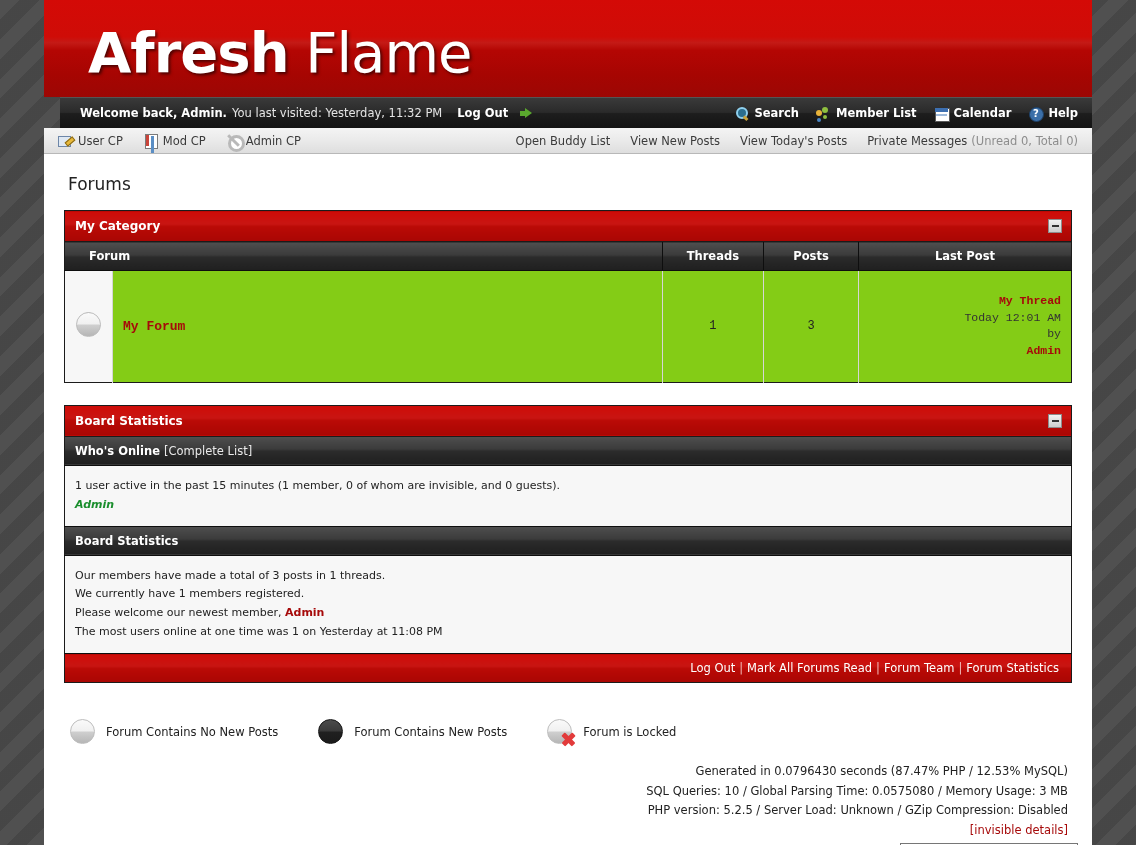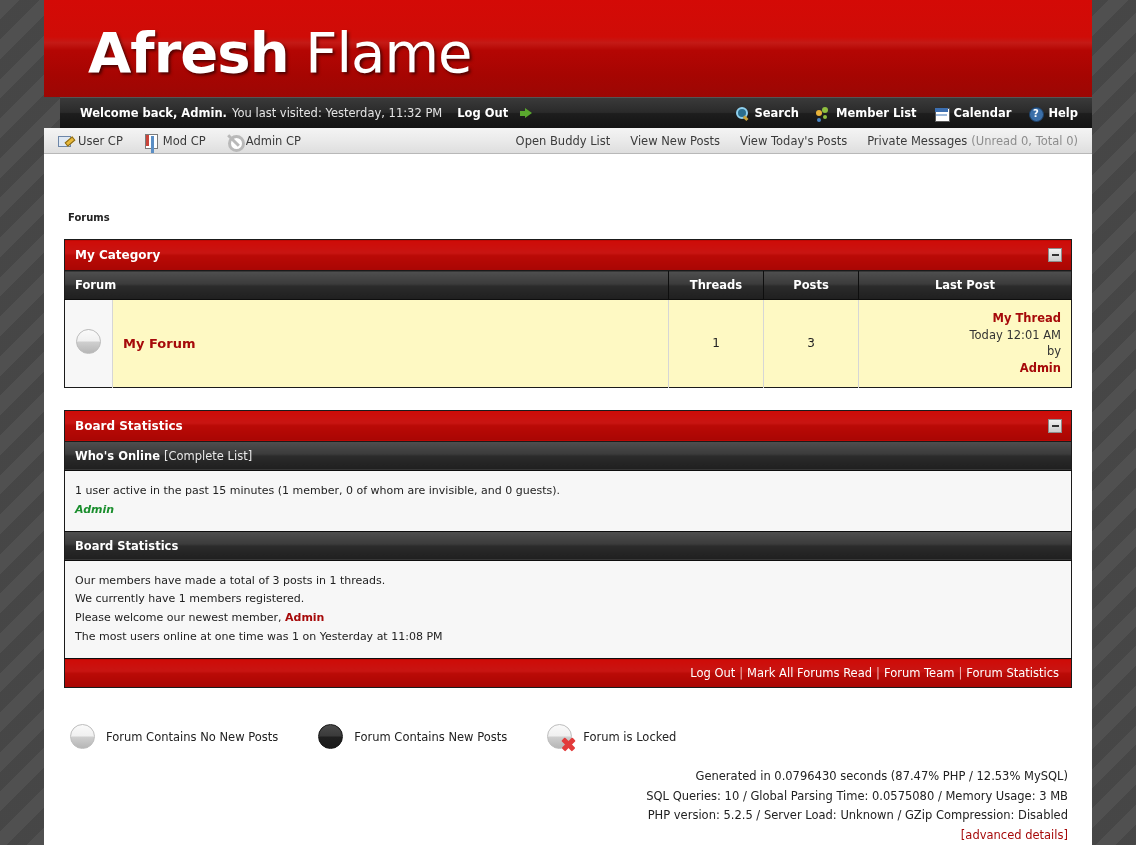--- a/index.html
+++ b/index.html
@@ -153,21 +153,21 @@
     box-shadow:0 0 0 0 #b9b9b9;
     transform:rotate(45deg);
   }
 
   
   .content {
     background:#ffffff;
     padding:14px 20px 18px 20px;
     min-height:580px;
   }
-  .breadcrumb { font-size:10px; font-weight:bold; color:#222; padding:6px 4px 16px 4px;margin-top:38px; }
+  .breadcrumb { font-size:17px; font-weight:normal; color:#222; padding:6px 4px 16px 4px; }
 
   
   .tbl {
     width:100%;
     border:1px solid #1b1b1b;
     border-collapse:collapse;
     margin-bottom:22px;
   }
   .cat-head {
     background:linear-gradient(to bottom, #cf0b07 0%, #c81512 42%, #ba0a06 50%, #a90603 100%);
@@ -185,33 +185,34 @@
     background:linear-gradient(to bottom,#f2f2f2,#cdcdcd);
     border:1px solid #8d8d8d;
     display:flex; align-items:center; justify-content:center;
   }
   .collapse-btn i { display:block; width:7px; height:2px; background:#333; }
   .th {
     background:linear-gradient(to bottom, #4f4f4f 0%, #3b3b3b 45%, #2b2b2b 52%, #1f1f1f 100%);
     color:#ffffff;
     font-weight:bold;
     font-size:11.5px;
-    padding:7px 10px;
+    padding:7px 24px;
     border-right:1px solid #0e0e0e;
     border-bottom:1px solid #0e0e0e;
   }
   .th:last-child { border-right:none; }
   .th-center { text-align:center; }
   .td {
-    background:#fef9c3;
-    padding:10px 10px;
+    background:#84cc16;
+    padding:22px 10px;
     border-right:1px solid #d6d6d6;
     font-size:11.5px;
     color:#222;
     vertical-align:top;
+    font-family:Liberation Mono, monospace;
   }
   .td:last-child { border-right:none; }
   .td-center { text-align:center; vertical-align:middle; font-size:12px; }
   .td-icon { width:48px; text-align:center; vertical-align:middle; background:#f7f7f7;
              border-right:1px solid #d6d6d6; padding:10px 0; }
   .forum-circle {
     width:25px; height:25px; border-radius:50%; display:inline-block;
     background:linear-gradient(to bottom, #fafafa 0%, #f0f0f0 48%, #cfcfcf 52%, #b6b6b6 100%);
     border:1px solid #bdbdbd;
   }
@@ -464,21 +465,21 @@
             <span class="xmark"></span>
           </span>
         <span>Forum is Locked</span>
       </div>
     </div>
 
     <div class="gen-stats">
       <div>Generated in 0.0796430 seconds (87.47% PHP / 12.53% MySQL)</div>
       <div>SQL Queries: 10 / Global Parsing Time: 0.0575080 / Memory Usage: 3 MB</div>
       <div>PHP version: 5.2.5 / Server Load: Unknown / GZip Compression: Disabled</div>
-      <div><a class="adv" href="#">[advanced details]</a></div>
+      <div><a class="adv" href="#">[invisible details]</a></div>
     </div>
 
   </div>
 
   <div class="foot-links">
     <a href="#">Contact Us</a>
     <a href="#">Your Website</a>
     <a href="#">Return to Top</a>
     <a href="#">Return to Content</a>
     <a href="#">Lite (Archive) Mode</a>

